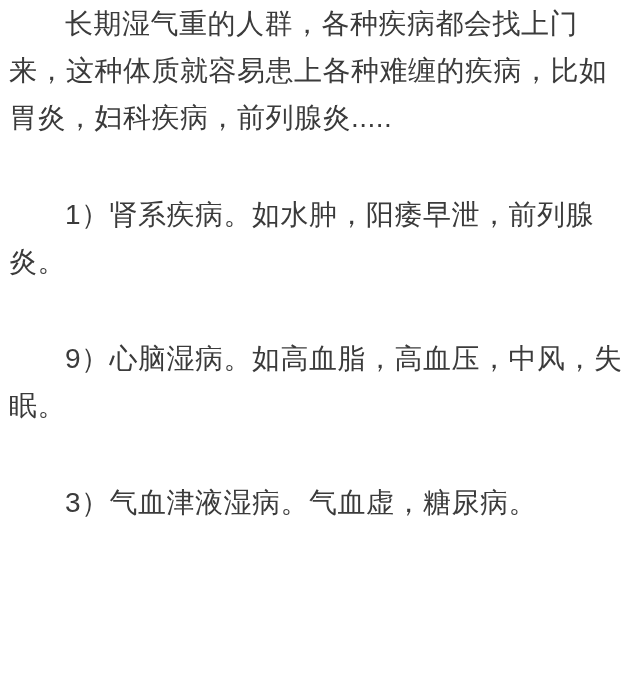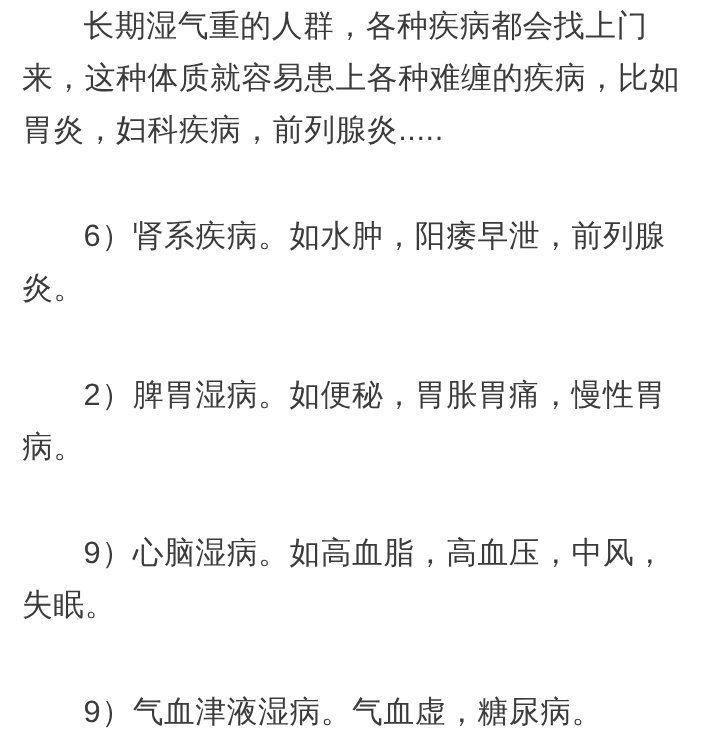--- a/index.html
+++ b/index.html
@@ -9,21 +9,21 @@
   body {
     width: 640px;
     height: 673px;
     overflow: hidden;
     background: #ffffff;
     font-family: "Liberation Sans", "DejaVu Sans", sans-serif;
   }
   .article-body {
     box-sizing: border-box;
     width: 640px;
-    padding: 0 20px;
+    padding: 0 9px;
     color: #3b3b3b;
     font-size: 28px;
     line-height: 47px;
     letter-spacing: 0.5px;
     text-align: left;
     word-break: break-all;
   }
   .para {
     margin: 0 0 50px 0;
     text-indent: 2em;
@@ -31,21 +31,20 @@
   .para:last-child {
     margin-bottom: 0;
   }
 </style>
 </head>
 <body>
 
 <main class="article-body">
   <p class="para">长期湿气重的人群，各种疾病都会找上门来，这种体质就容易患上各种难缠的疾病，比如胃炎，妇科疾病，前列腺炎.....</p>
 
-  <p class="para">6）肾系疾病。如水肿，阳痿早泄，前列腺炎。</p>
+  <p class="para">1）肾系疾病。如水肿，阳痿早泄，前列腺炎。</p>
 
-  <p class="para">2）脾胃湿病。如便秘，胃胀胃痛，慢性胃病。</p>
 
   <p class="para">9）心脑湿病。如高血脂，高血压，中风，失眠。</p>
 
-  <p class="para">9）气血津液湿病。气血虚，糖尿病。</p>
+  <p class="para">3）气血津液湿病。气血虚，糖尿病。</p>
 
 </main>
 
 </body></html>

